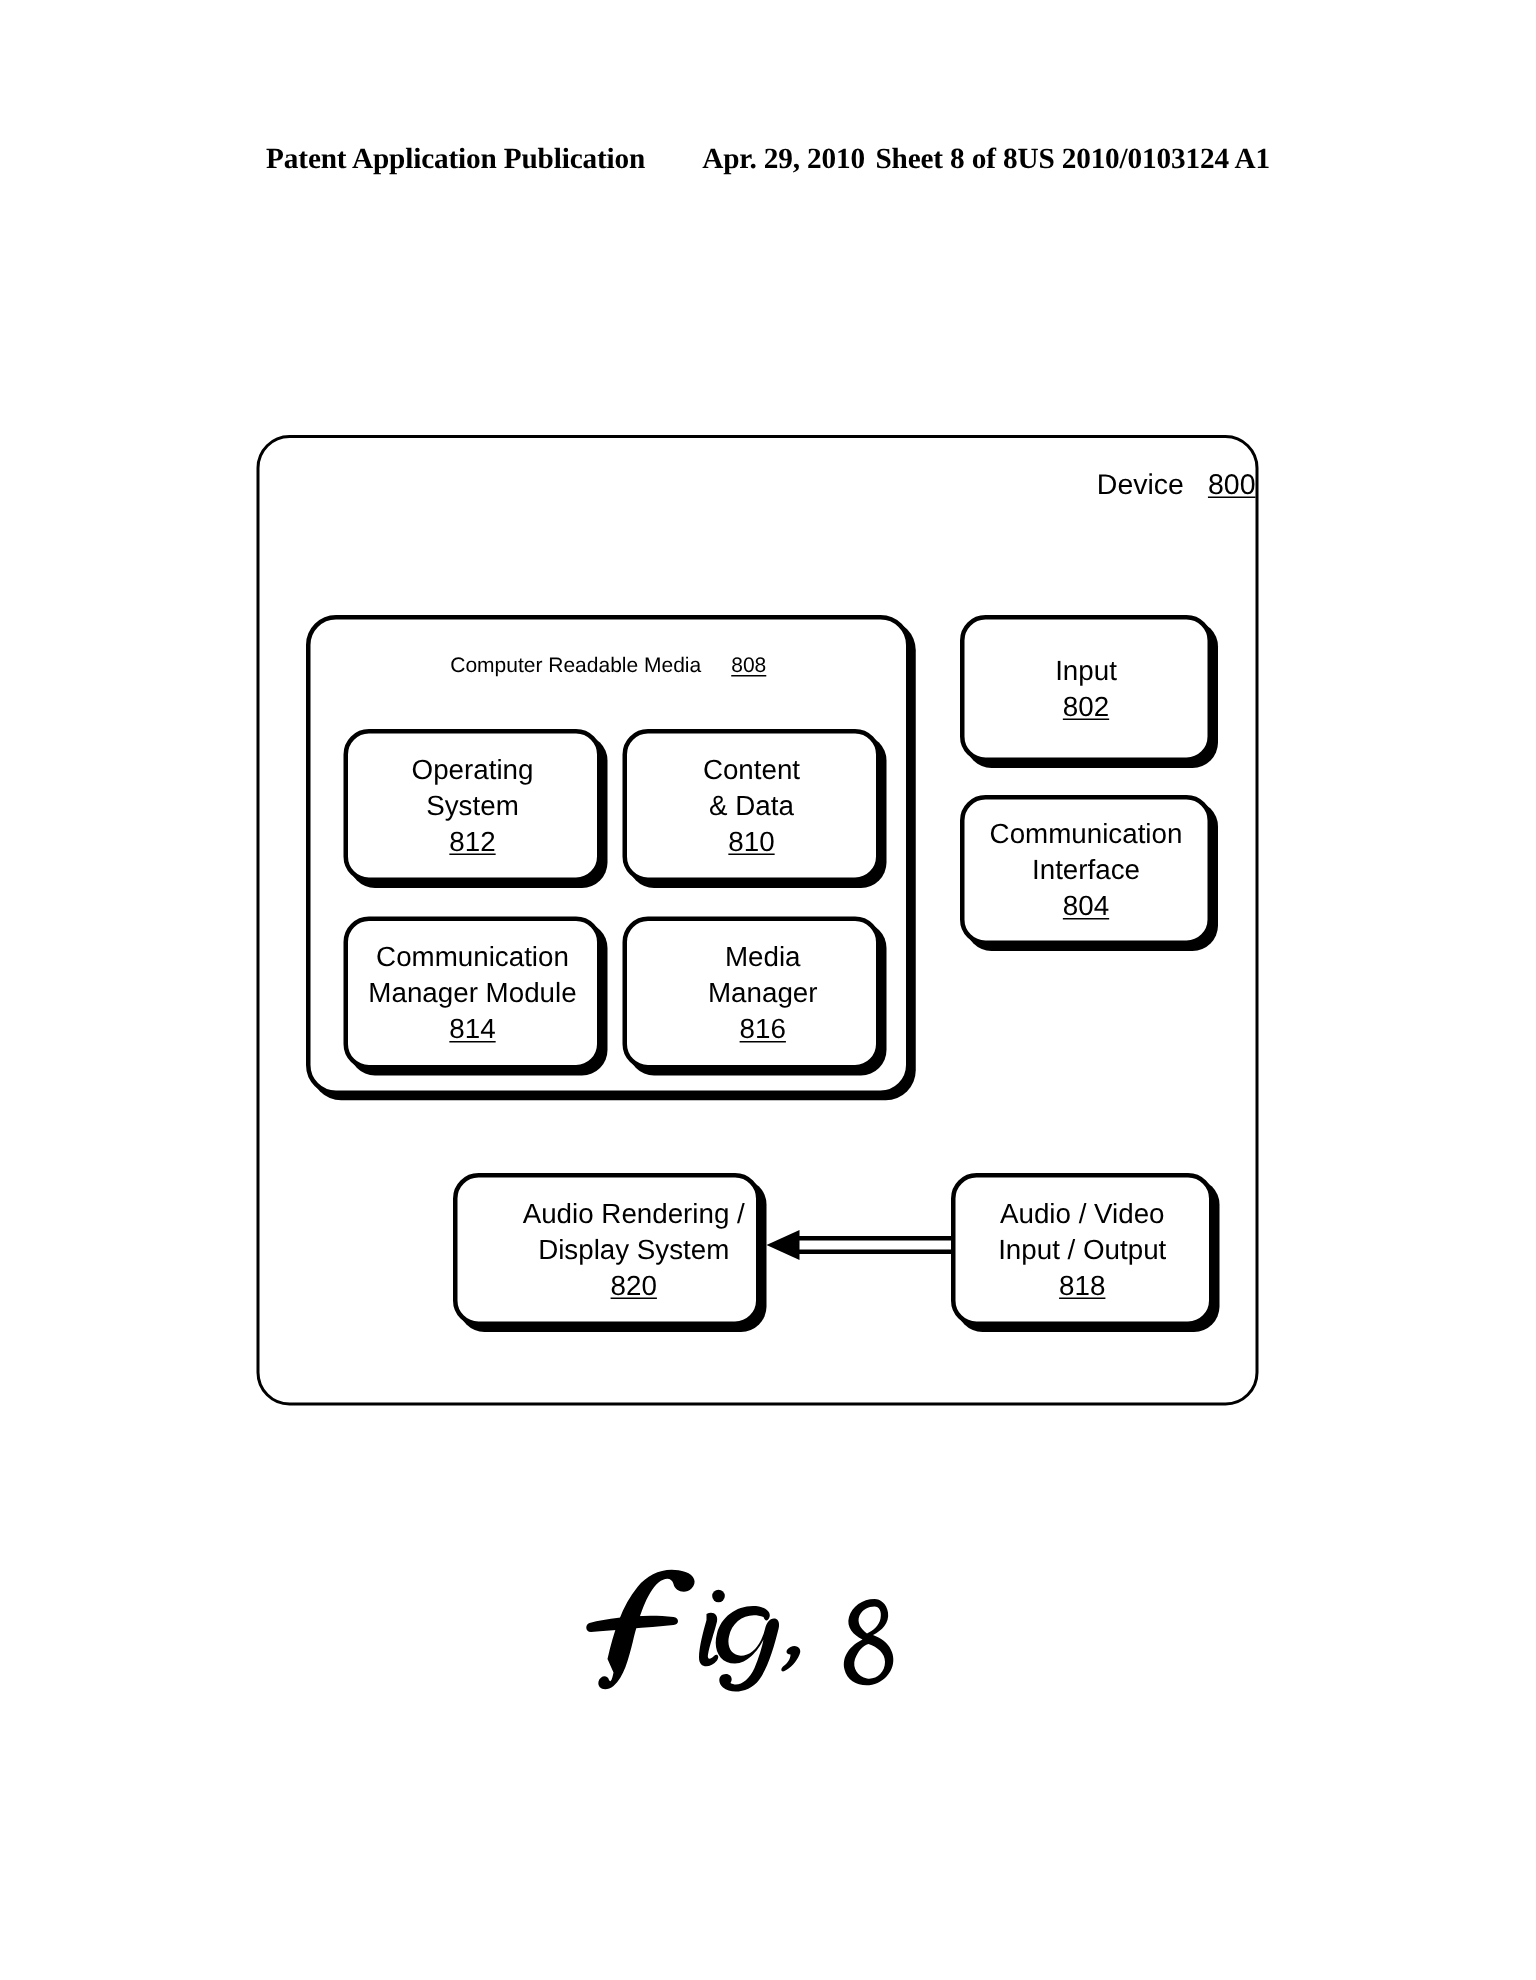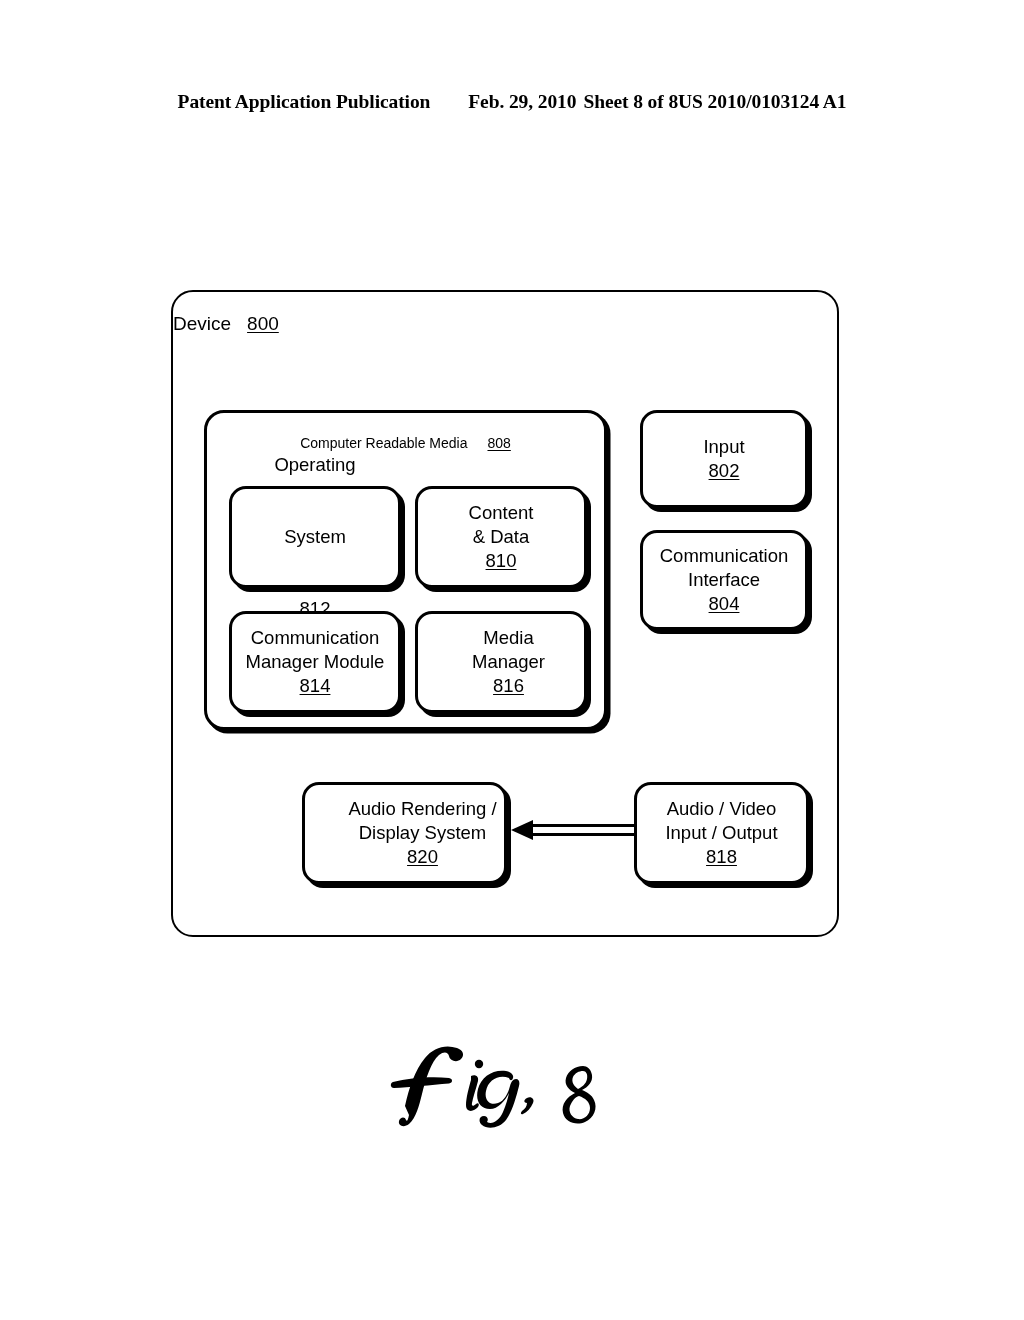--- a/index.html
+++ b/index.html
@@ -18,21 +18,21 @@
   }
 
   
   .page-header {
     position: absolute;
     left: 0;
     top: 86px;
     width: 1024px;
     height: 32px;
     display: flex;
-    align-items: center;
+    align-items: flex-end;
     justify-content: center;
     font-family: "Liberation Serif", serif;
     font-weight: bold;
     font-size: 19.5px;
     letter-spacing: -0.1px;
     white-space: nowrap;
   }
   .page-header .hdr-pub      { margin-right: 38px; }
   .page-header .hdr-date     { margin-right: 7px; }
   .page-header .hdr-sheet    { }
@@ -58,21 +58,21 @@
     border: 2.5px solid #000;
     border-radius: 22px;
     background: #fff;
   }
 
   .device-title {
     position: absolute;
     left: 0;
     top: 21px;
     width: 100%;
-    text-align: left;
+    text-align: right;
     font-size: 19px;
     white-space: nowrap;
   }
   .device-title .num {
     text-decoration: underline;
     text-underline-offset: 2px;
     margin-left: 16px;
   }
 
   
@@ -119,21 +119,21 @@
     font-size: 18.5px;
     line-height: 1.29;
   }
   .mod .num {
     text-decoration: underline;
     text-underline-offset: 2px;
   }
   .mod .ln { display: block; white-space: nowrap; }
 
   
-  .mod-os   { left: 22px;  top: 73px;  width: 172px; height: 102px; gap: 48px; }
+  .mod-os   { left: 22px;  top: 73px;  width: 172px; height: 102px; }
   .mod-cd   { left: 208px; top: 73px;  width: 172px; height: 102px; }
   .mod-cmm  { left: 22px;  top: 198px; width: 172px; height: 102px; }
   .mod-mm   { left: 208px; top: 198px; width: 172px; height: 102px; padding-left: 15px; }
 
   
   .mod-input { left: 467px; top: 118px; width: 168px; height: 98px; }
   .mod-comm  { left: 467px; top: 238px; width: 168px; height: 100px; }
   .mod-proc  { left: 467px; top: 363px; width: 168px; height: 100px; }
 
   
@@ -157,21 +157,21 @@
     width: 1024px;
     text-align: center;
   }
   .fig-caption svg { display: inline-block; }
 </style>
 </head>
 <body>
 
 <div class="page-header">
   <span class="hdr-pub">Patent Application Publication</span>
-  <span class="hdr-date">Feb. 29, 2010</span>
+  <span class="hdr-date">Apr. 29, 2010</span>
   <span class="hdr-sheet">Sheet 8 of 8</span>
   <span class="hdr-patno">US 2010/0103124 A1</span>
 </div>
 
 <div class="figure-stage">
 
   <div class="device-box">
 
     <div class="device-title">
       <span>Device</span><span class="num">800</span>

